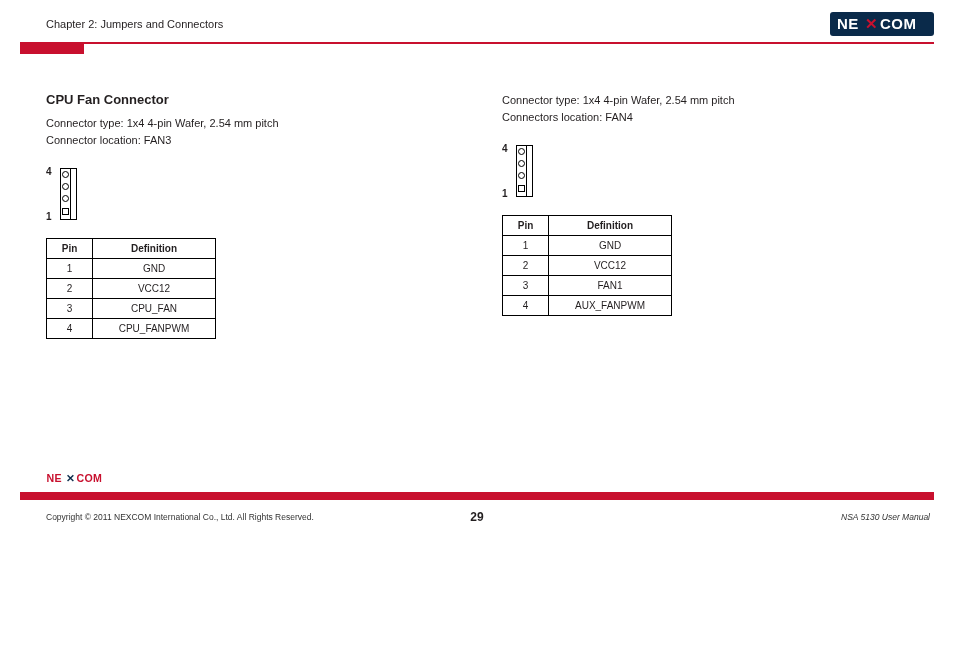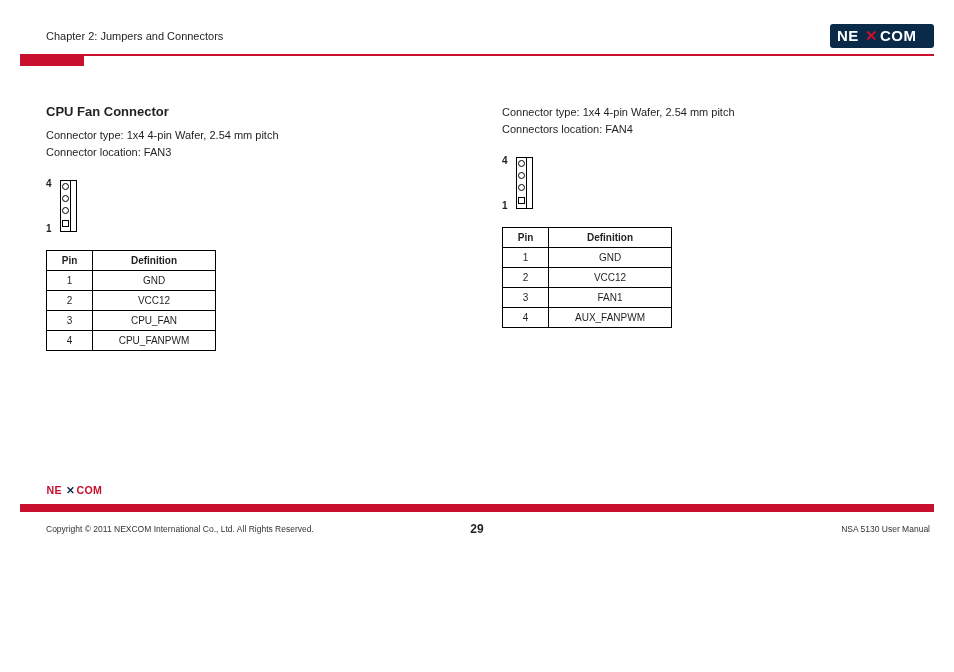--- a/index.html
+++ b/index.html
@@ -1,17 +1,17 @@
 <!DOCTYPE html>
 <html><head>
 <meta charset="utf-8">
 <style>
   * { box-sizing: border-box; margin: 0; padding: 0; }
   html, body { width: 954px; height: 672px; font-family: Arial, Helvetica, sans-serif; color: #231f20; background: #fff; }
-  .page { position: relative; width: 954px; height: 544px; margin-top: 12px; }
+  .page { position: relative; width: 954px; height: 544px; }
   
   .hdr { position: absolute; top: 18px; left: 46px; right: 20px; height: 40px; }
   .chapter { font-size: 11px; color: #231f20; }
   .logo-top { position: absolute; top: 12px; right: 20px; }
   .top-rule { position: absolute; top: 42px; left: 20px; right: 20px; height: 2px; background: #c8102e; }
   .top-tab { position: absolute; top: 44px; left: 20px; width: 60px; height: 10px; background: #c8102e; }
   .top-tab2 { position: absolute; top: 44px; left: 80px; width: 4px; height: 10px; background: #c8102e; }
   
   .content { position: absolute; top: 92px; left: 46px; right: 20px; display: flex; }
   .col { width: 50%; }
@@ -35,21 +35,21 @@
   table.pins { border-collapse: collapse; width: 170px; }
   table.pins th, table.pins td { border: 1px solid #000; font-size: 10px; padding: 4px 4px; text-align: center; }
   table.pins th { font-weight: bold; }
   table.pins th.pin, table.pins td.pin { width: 46px; }
   table.pins thead tr { border-top: 1.5px solid #000; border-bottom: 1.5px solid #000; }
   
   .footer-rule { position: absolute; bottom: 44px; left: 20px; right: 20px; height: 8px; background: #c8102e; }
   .logo-bot { position: absolute; bottom: 54px; left: 46px; }
   .copyright { position: absolute; bottom: 22px; left: 46px; font-size: 8.5px; color: #333; }
   .pagenum { position: absolute; bottom: 20px; left: 0; right: 0; text-align: center; font-size: 12px; font-weight: bold; }
-  .manual { position: absolute; bottom: 22px; right: 24px; font-size: 8.5px; color: #333; }
+  .manual { position: absolute; bottom: 22px; right: 24px; font-size: 8.5px; color: #333; font-style: italic; }
   
   .nexcom-lg { width:104px; height:24px; }
   .nexcom-sm { width:66px; height:15px; }
 </style>
 </head>
 <body>
 
 <div class="page">
 
   <div class="hdr">

